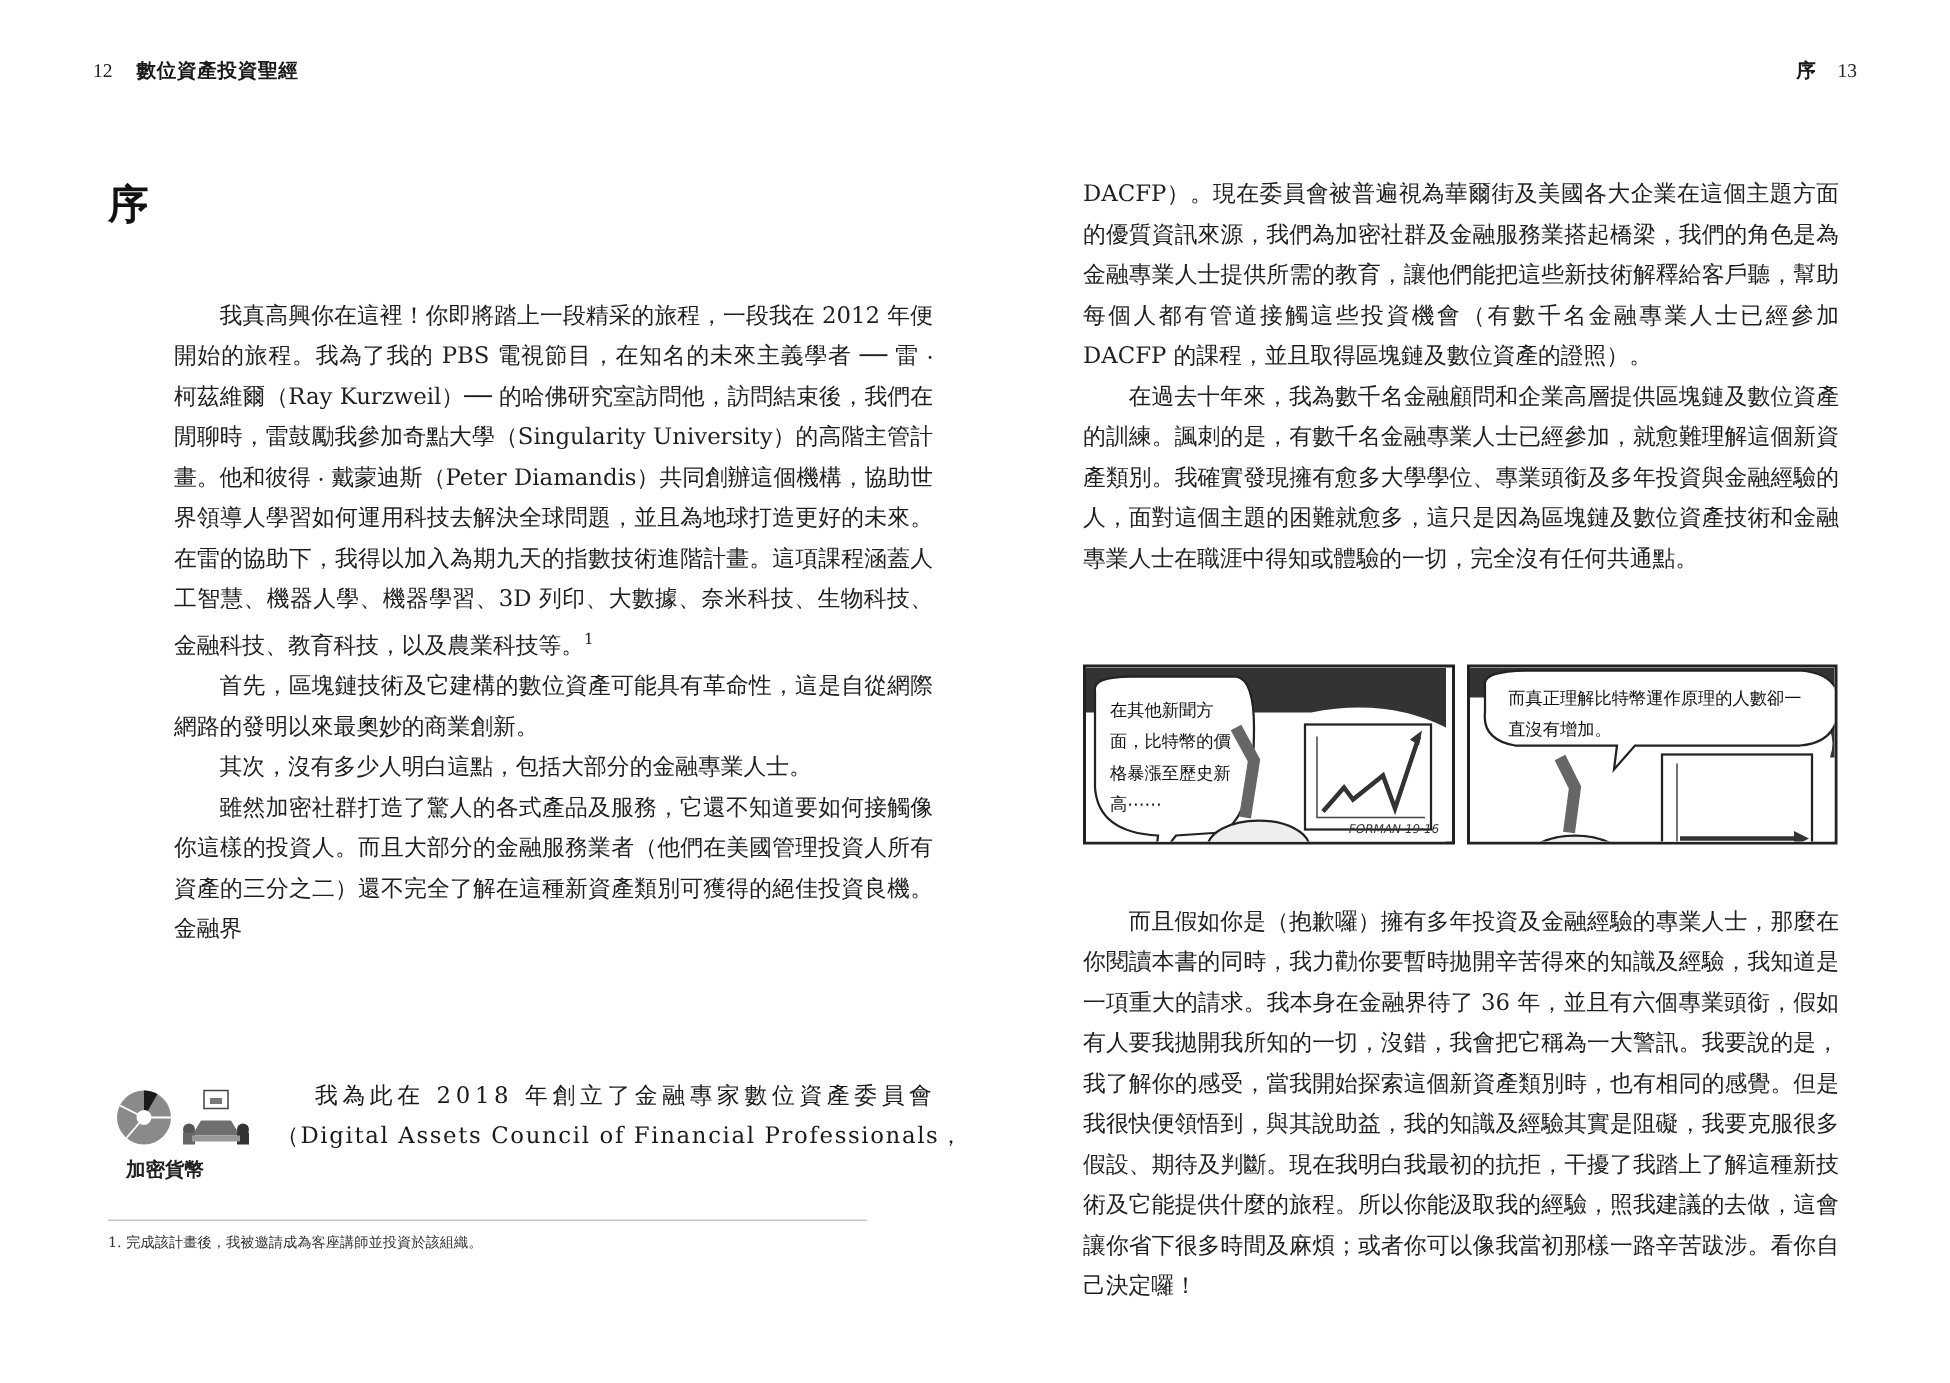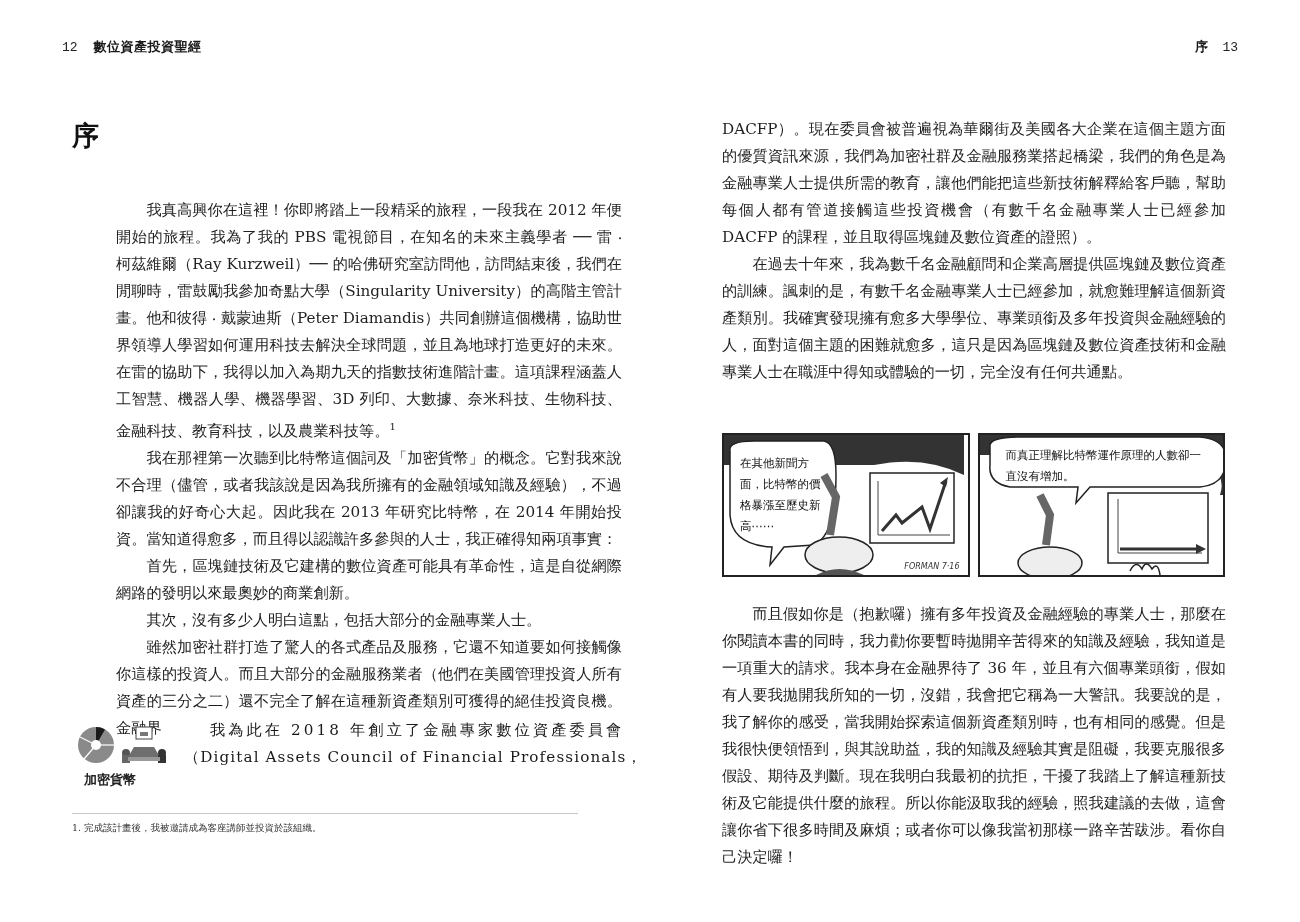--- a/index.html
+++ b/index.html
@@ -4,21 +4,21 @@
 <style>
   html, body { margin:0; padding:0; }
   body { width:1300px; height:922px; background:#ffffff; position:relative; overflow:hidden;
          font-family:"DejaVu Serif", serif; color:#1a1a1a; }
   .page { position:absolute; top:0; height:922px; }
   .page-left { left:0; width:650px; }
   .page-right { left:650px; width:650px; }
   .running-head { position:absolute; top:38px; font-size:13px; display:flex; align-items:center; }
   .rh-left { left:62px; }
   .rh-right { right:62px; }
-  .rh-num { font-family:Liberation Mono, monospace; font-size:13px; color:#222; }
+  .rh-num { font-family:Liberation Serif, serif; font-size:13px; color:#222; }
   .rh-title { font-family:"DejaVu Sans", sans-serif; font-weight:bold; font-size:13px; letter-spacing:0.5px; }
   .rh-left .rh-title { margin-left:16px; }
   .rh-right .rh-title { margin-right:14px; }
   .chapter-title { position:absolute; left:72px; top:118px; font-family:"DejaVu Sans", sans-serif;
                    font-weight:bold; font-size:27px; color:#111; }
   .body-text { position:absolute; font-size:15.2px; line-height:27px; text-align:justify; color:#1f1f1f; }
   .body-text p { margin:0; text-indent:2em; }
   .body-text p.noindent { text-indent:0; }
   .left-body { left:72px; top:197px; width:506px;margin-left:44px; }
   .right-body { left:72px; top:116px; width:504px; }
@@ -27,21 +27,21 @@
   .logo-box { position:absolute; left:4px; top:6px; width:96px; height:70px; }
   .logo-label { position:absolute; left:8px; top:48px; font-family:"DejaVu Sans", sans-serif;
                 font-weight:bold; font-size:13px; color:#222; }
   .float-lines { position:absolute; left:108px; top:0; width:398px; font-size:15.2px; line-height:27px; }
   .float-lines div { white-space:nowrap; }
   .fl1 { padding-left:0; }
   .fl2 { padding-left:30px; letter-spacing:3.1px; }
   .fl3 { padding-left:4px; letter-spacing:1.1px; }
   .footnote-rule { position:absolute; left:72px; top:813px; width:506px; height:1px; background:#c8c8c8; }
   .footnote { position:absolute; left:72px; top:822px; font-size:9.5px; color:#333; }
-  .comic { position:absolute; left:72px; top:433px; width:503px; height:144px; display:flex; gap:8px; }
+  .comic { position:absolute; left:72px; top:443px; width:503px; height:120px; display:flex; gap:8px; }
   .panel { position:relative; flex:1; border:2px solid #222; background:#fff; overflow:hidden; }
   .panel svg { position:absolute; left:0; top:0; }
   .bubble-text { position:absolute; font-family:"DejaVu Sans", sans-serif; font-size:11.5px; line-height:21px; color:#111; }
   .b1 { left:16px; top:18px; width:90px; }
   .b2 { left:26px; top:10px; width:200px; }
   .comic-credit { position:absolute; right:8px; bottom:4px; font-size:8px; font-style:italic; color:#333; font-family:"DejaVu Sans", sans-serif;}
   .right-body2 { left:72px; top:601px; width:504px; }
 </style>
 </head>
 <body>
@@ -49,21 +49,20 @@
 <div class="page page-left">
   <div class="running-head rh-left">
     <span class="rh-num">12</span>
     <span class="rh-title">數位資產投資聖經</span>
   </div>
 
   <div class="chapter-title">序</div>
 
   <div class="body-text left-body">
     <p><span>我真高興你在這裡！你即將踏上一段精采的旅程，一段我在 2012 年便開始的旅程。我為了我的 PBS 電視節目，在知名的未來主義學者 ── 雷 ‧ 柯茲維爾（Ray Kurzweil）── 的哈佛研究室訪問他，訪問結束後，我們在閒聊時，雷鼓勵我參加奇點大學（Singularity University）的高階主管計畫。他和彼得 ‧ 戴蒙迪斯（Peter Diamandis）共同創辦這個機構，協助世界領導人學習如何運用科技去解決全球問題，並且為地球打造更好的未來。在雷的協助下，我得以加入為期九天的指數技術進階計畫。這項課程涵蓋人工智慧、機器人學、機器學習、3D 列印、大數據、奈米科技、生物科技、金融科技、教育科技，以及農業科技等。</span><span class="sup">1</span></p>
-    <p>我在那裡第一次聽到比特幣這個詞及「加密貨幣」的概念。它對我來說不合理（儘管，或者我該說是因為我所擁有的金融領域知識及經驗），不過卻讓我的好奇心大起。因此我在 2013 年研究比特幣，在 2014 年開始投資。當知道得愈多，而且得以認識許多參與的人士，我正確得知兩項事實：</p>
     <p>首先，區塊鏈技術及它建構的數位資產可能具有革命性，這是自從網際網路的發明以來最奧妙的商業創新。</p>
     <p>其次，沒有多少人明白這點，包括大部分的金融專業人士。</p>
     <p>雖然加密社群打造了驚人的各式產品及服務，它還不知道要如何接觸像你這樣的投資人。而且大部分的金融服務業者（他們在美國管理投資人所有資產的三分之二）還不完全了解在這種新資產類別可獲得的絕佳投資良機。金融界</p>
   </div>
 
   <div class="float-block">
     <div class="logo-box">
       <svg width="96" height="46" viewBox="0 0 96 46">
 
         <circle cx="20" cy="22" r="18" fill="#8a8a8a"></circle>
@@ -116,21 +115,21 @@
         <rect x="146" y="38" width="84" height="70" fill="#fff" stroke="#222" stroke-width="1.5"></rect>
         <path d="M154 46 V100 H226" stroke="#444" fill="none" stroke-width="1"></path>
         <path d="M158 96 L172 80 L178 88 L198 72 L206 94 L222 46" stroke="#333" fill="none" stroke-width="3"></path>
         <path d="M216 48 L224 42 L222 52 Z" fill="#333"></path>
 
         <path d="M100 40 L112 62 L106 100" stroke="#666" stroke-width="8" fill="none"></path>
         <ellipse cx="115" cy="120" rx="34" ry="18" fill="#eee" stroke="#222" stroke-width="1.5"></ellipse>
         <path d="M92 140 Q115 128 140 140 L140 150 L92 150 Z" fill="#555"></path>
       </svg>
       <div class="bubble-text b1">在其他新聞方面，比特幣的價格暴漲至歷史新高⋯⋯</div>
-      <div class="comic-credit">FORMAN 7·16</div>
+      <div class="comic-credit">FORMAN 19·16</div>
     </div>
     <div class="panel">
       <svg width="260" height="150" viewBox="0 0 260 150">
         <rect x="0" y="0" width="260" height="150" fill="#fff"></rect>
         <path d="M0 0 H260 V60 L240 60 Q250 30 200 20 L0 20 Z" fill="#333"></path>
 
         <path d="M10 12 Q8 2 40 2 L220 2 Q246 4 246 24 Q246 50 220 52 L110 52 L96 68 L98 52 L30 52 Q8 48 10 30 Z" fill="#fff" stroke="#222" stroke-width="1.5"></path>
 
         <rect x="128" y="58" width="100" height="70" fill="#fff" stroke="#222" stroke-width="1.5"></rect>
         <path d="M138 64 V118 H222" stroke="#444" fill="none" stroke-width="1"></path>

